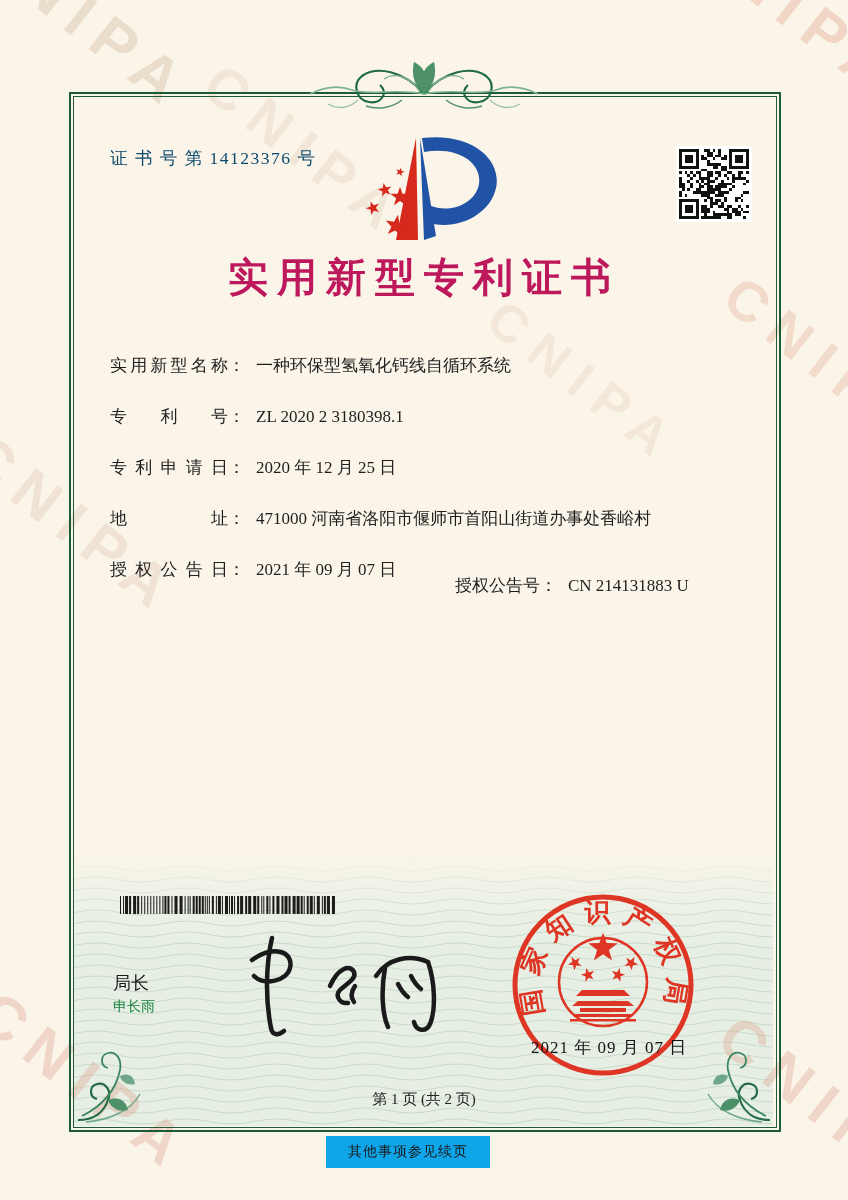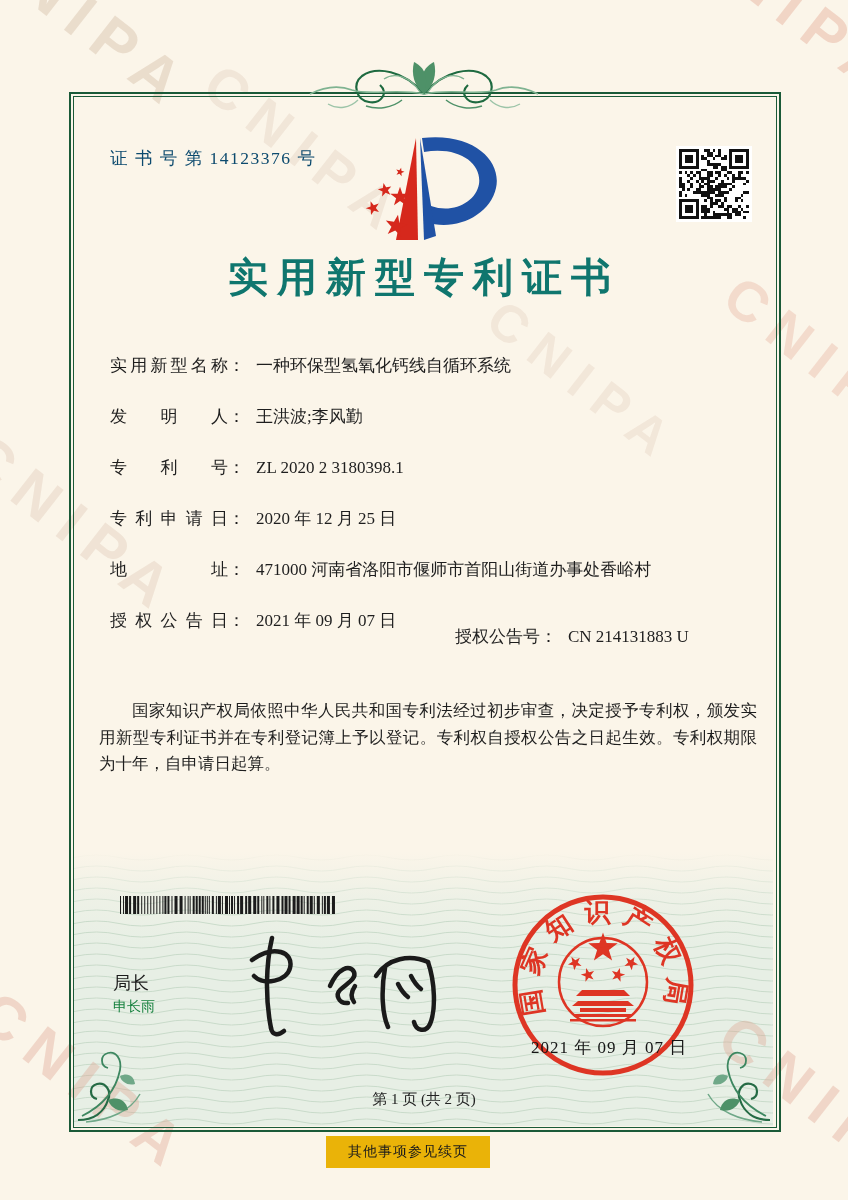--- a/index.html
+++ b/index.html
@@ -33,42 +33,42 @@
   .corner-orn{position:absolute;z-index:6;}
   .orn-bl{left:72px;top:1036px;}
   .orn-br{left:684px;top:1036px;transform:scale(-1,1);}
 
   .cert-no{position:absolute;left:110px;top:146px;z-index:6;font-size:17.5px;letter-spacing:1.5px;color:#0c4a6e;}
 
   .logo{position:absolute;left:350px;top:134px;width:150px;height:114px;z-index:6;}
   .qr{position:absolute;left:676px;top:146px;width:70px;height:70px;background:#fff;padding:3px;z-index:6;}
 
   .title{position:absolute;left:0;top:250px;width:100%;margin:0;text-align:center;z-index:6;
-         font-size:40px;font-weight:bold;letter-spacing:9px;color:#0f766e;}
+         font-size:40px;font-weight:bold;letter-spacing:9px;color:#be185d;}
 
   .fields{position:absolute;left:110px;top:352px;width:620px;z-index:6;font-size:17px;color:#1e1e1e;}
   .row{height:27px;line-height:27px;margin-bottom:24px;position:relative;white-space:nowrap;}
   .flabel{display:inline-block;width:118px;text-align:justify;text-align-last:justify;vertical-align:top;font-family:Liberation Serif, serif;}
   .fvalue{margin-left:11px;}
   .grant-right{position:absolute;left:345px;top:16px;}
 
   .paras{position:absolute;left:99px;top:698px;width:658px;z-index:6;}
   .paras p{margin:0;font-size:16.5px;line-height:1.62;text-indent:2em;text-align:justify;color:#1e1e1e;}
 
   .barcode{position:absolute;left:120px;top:896px;width:218px;height:18px;z-index:6;}
 
   .sig-title{position:absolute;left:113px;top:960px;font-size:18px;z-index:6;color:#1b1b1b;margin-top:11px;}
   .sig-name{position:absolute;left:113px;top:998px;font-size:14px;z-index:6;color:#15803d;text-align:center;}
   .sig-hand{position:absolute;left:238px;top:924px;z-index:6;}
 
   .seal{position:absolute;left:508px;top:890px;width:190px;height:190px;z-index:7;opacity:.95;}
   .seal-date{position:absolute;left:531px;top:1036px;z-index:8;font-size:17px;letter-spacing:1px;color:#151515;}
 
   .page-no{position:absolute;left:0;top:1090px;width:100%;text-align:center;z-index:6;font-size:15px;color:#222;}
-  .cont-box{position:absolute;left:326px;top:1136px;z-index:6;background:#eab308;padding:7px 22px;
+  .cont-box{position:absolute;left:326px;top:1136px;z-index:6;background:#0ea5e9;padding:7px 22px;
             font-size:14px;letter-spacing:1px;color:#1b1b1b;}
 </style>
 </head>
 <body>
 
 <div class="page">
 
   <div class="wm wm1">CNIPA</div>
   <div class="wm wm2">CNIPA</div>
   <div class="wm wm3">CNIPA</div>
@@ -352,41 +352,37 @@
       </svg>
   </div>
 
   <h1 class="title">实用新型专利证书</h1>
 
   <div class="fields">
     <div class="row">
       <span class="flabel">实用新型名称</span><span>：</span><span class="fvalue">一种环保型氢氧化钙线自循环系统</span>
     </div>
     <div class="row">
-      <span class="flabel">发明人</span><span>：</span><span class="fvalue">王洪波;李风勤</span>
-    </div>
-    <div class="row">
       <span class="flabel">专利号</span><span>：</span><span class="fvalue">ZL 2020 2 3180398.1</span>
     </div>
     <div class="row">
       <span class="flabel">专利申请日</span><span>：</span><span class="fvalue">2020 年 12 月 25 日</span>
     </div>
     <div class="row">
       <span class="flabel">地址</span><span>：</span><span class="fvalue">471000 河南省洛阳市偃师市首阳山街道办事处香峪村</span>
     </div>
     <div class="row">
       <span class="flabel">授权公告日</span><span>：</span><span class="fvalue">2021 年 09 月 07 日</span>
       <span class="grant-right">
         <span>授权公告号</span><span>：</span><span class="fvalue">CN 214131883 U</span>
       </span>
     </div>
   </div>
 
   <div class="paras">
-    <p>国家知识产权局依照中华人民共和国专利法经过初步审查，决定授予专利权，颁发实用新型专利证书并在专利登记簿上予以登记。专利权自授权公告之日起生效。专利权期限为十年，自申请日起算。</p>
   </div>
 
   <div class="barcode">
     <svg id="bc-svg" width="218" height="18" viewBox="0 0 216 18" preserveAspectRatio="none">
         <rect x="0" y="0" width="1" height="18" fill="#1b1b1b"></rect>
         <rect x="3" y="0" width="1" height="18" fill="#1b1b1b"></rect>
         <rect x="5" y="0" width="3" height="18" fill="#1b1b1b"></rect>
         <rect x="9" y="0" width="2" height="18" fill="#1b1b1b"></rect>
         <rect x="13" y="0" width="3" height="18" fill="#1b1b1b"></rect>
         <rect x="17" y="0" width="2" height="18" fill="#1b1b1b"></rect>

